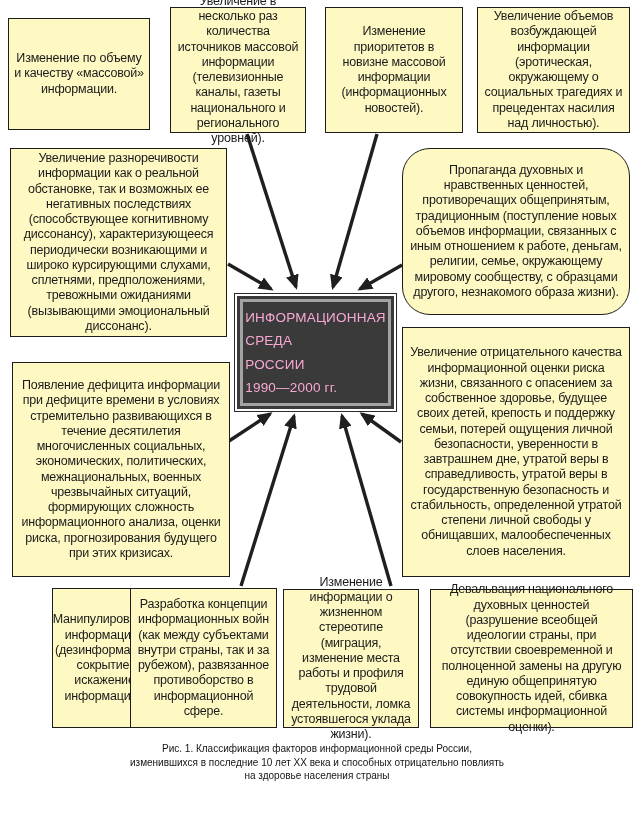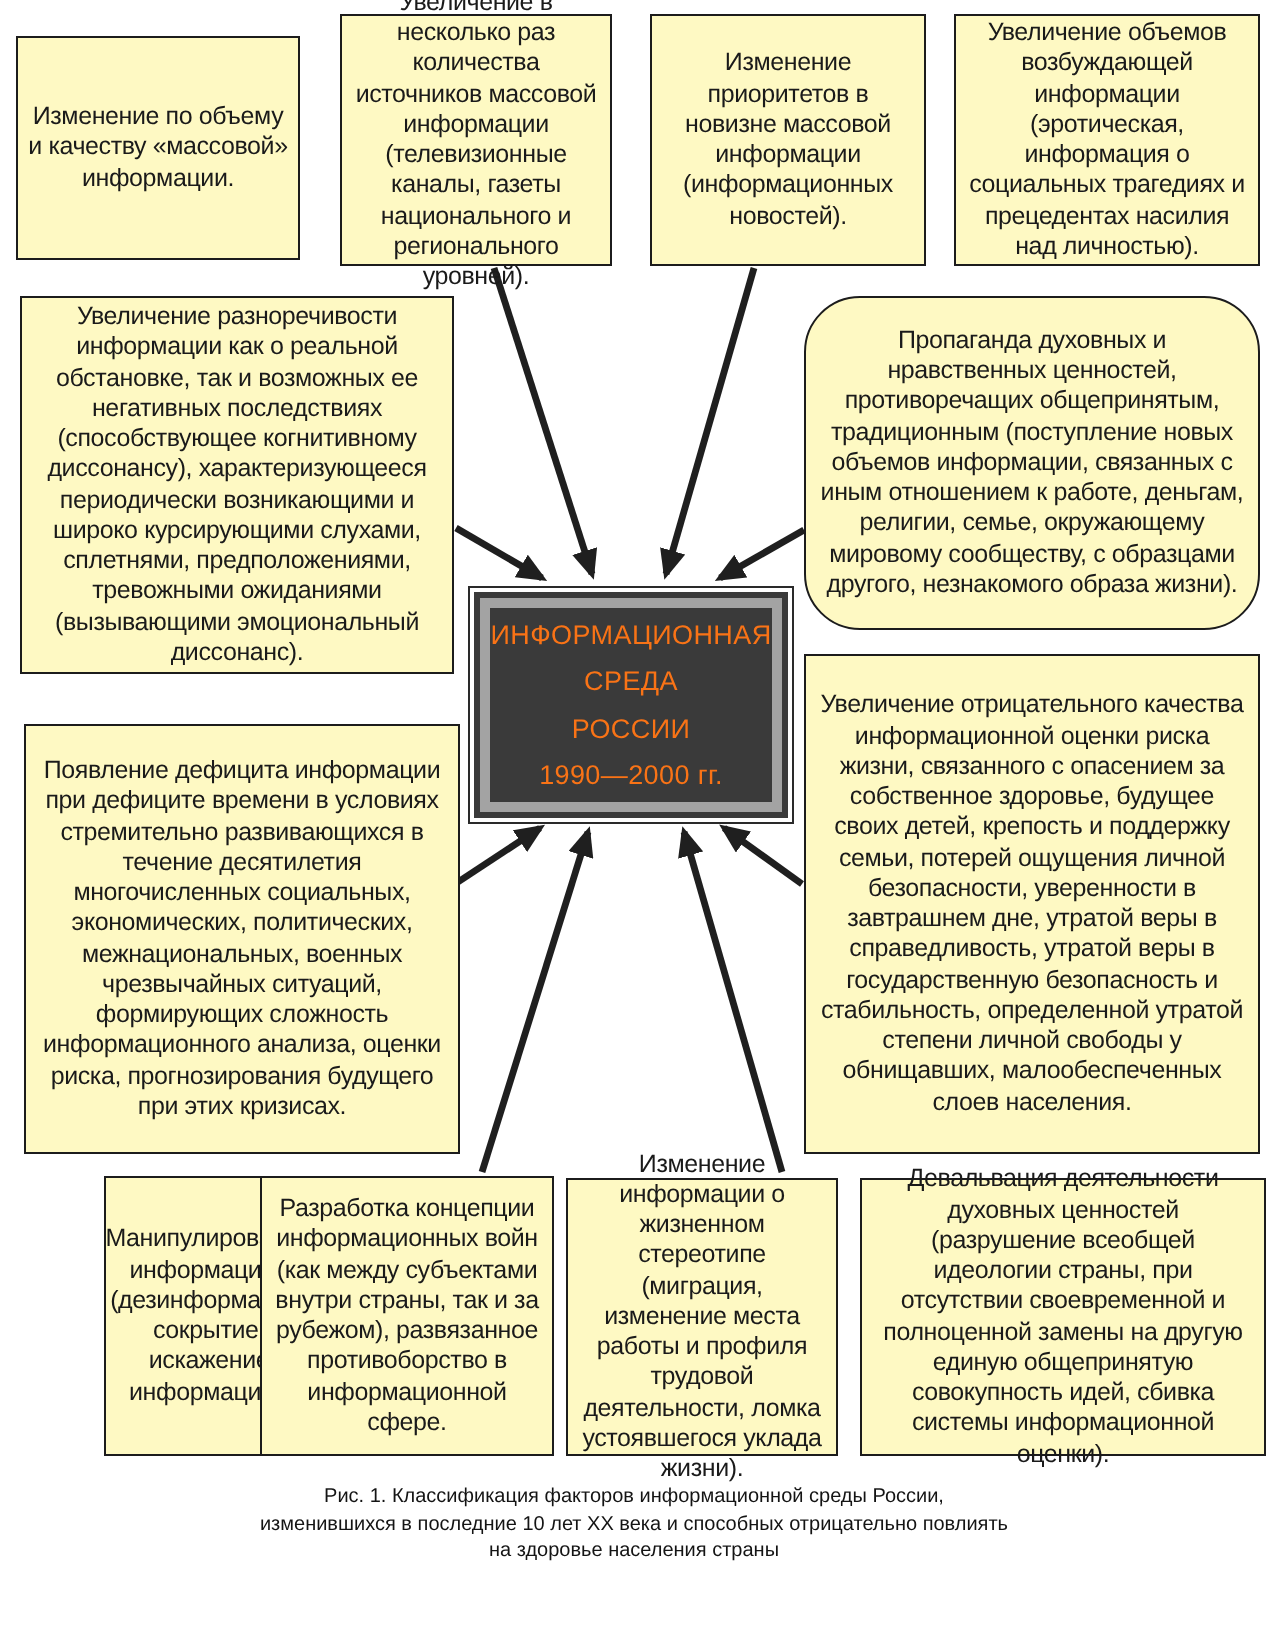--- a/index.html
+++ b/index.html
@@ -12,22 +12,22 @@
     display:flex;align-items:center;justify-content:center;text-align:center;
     padding:4px 5px;font-size:12.5px;line-height:1.22;letter-spacing:-0.2px;
   }
   .arrows{position:absolute;left:0;top:0;width:634px;height:814px;pointer-events:none;}
   .center-outer{
     position:absolute;left:234px;top:293px;width:163px;height:119px;
     box-sizing:border-box;border:1.5px solid #2a2a2a;background:#fff;padding:2px;
   }
   .center-mid{width:100%;height:100%;box-sizing:border-box;background:#3a3a3a;padding:3px;}
   .center-core{
-    width:100%;height:100%;box-sizing:border-box;border:5px solid #a3a3a3;background:#3a3a3a;
-    color:#f97316;display:flex;align-items:center;justify-content:center;text-align:center;
+    width:100%;height:100%;box-sizing:border-box;border:3px solid #a3a3a3;background:#3a3a3a;
+    color:#f9a8d4;display:flex;align-items:center;justify-content:center;
     white-space:pre-line;font-size:13.5px;line-height:1.72;letter-spacing:0.2px;
   }
   .caption{
     position:absolute;left:0;top:742px;width:634px;text-align:center;
     white-space:pre-line;font-size:10px;line-height:1.36;color:#141414;
   }
 </style>
 </head>
 <body>
 
@@ -47,39 +47,39 @@
       <line x1="229" y1="441" x2="270" y2="414" marker-end="url(#ah)"></line>
       <line x1="401" y1="442" x2="362" y2="414" marker-end="url(#ah)"></line>
       <line x1="241" y1="586" x2="294" y2="416" marker-end="url(#ah)"></line>
       <line x1="391" y1="586" x2="342" y2="416" marker-end="url(#ah)"></line>
     </g>
   </svg>
 
   <div class="box" style="left:8px;top:18px;width:142px;height:112px;">Изменение по объему и качеству «массовой» информации.</div>
   <div class="box" style="left:170px;top:7px;width:136px;height:126px;">Увеличение в несколько раз количества источников массовой информации (телевизионные каналы, газеты национального и регионального уровней).</div>
   <div class="box" style="left:325px;top:7px;width:138px;height:126px;">Изменение приоритетов в новизне массовой информации (информационных новостей).</div>
-  <div class="box" style="left:477px;top:7px;width:153px;height:126px;">Увеличение объемов возбуждающей информации (эротическая, информация о социальных трагедиях и прецедентах насилия над личностью).</div>
+  <div class="box" style="left:477px;top:7px;width:153px;height:126px;">Увеличение объемов возбуждающей информации (эротическая, окружающему о социальных трагедиях и прецедентах насилия над личностью).</div>
 
   <div class="box" style="left:10px;top:148px;width:217px;height:189px;">Увеличение разноречивости информации как о реальной обстановке, так и возможных ее негативных последствиях (способствующее когнитивному диссонансу), характеризующееся периодически возникающими и широко курсирующими слухами, сплетнями, предположениями, тревожными ожиданиями (вызывающими эмоциональный диссонанс).</div>
   <div class="box" style="left:12px;top:362px;width:218px;height:215px;">Появление дефицита информации при дефиците времени в условиях стремительно развивающихся в течение десятилетия многочисленных социальных, экономических, политических, межнациональных, военных чрезвычайных ситуаций, формирующих сложность информационного анализа, оценки риска, прогнозирования будущего при этих кризисах.</div>
 
   <div class="box" style="left:402px;top:148px;width:228px;height:167px;border-radius:28px;">Пропаганда духовных и нравственных ценностей, противоречащих общепринятым, традиционным (поступление новых объемов информации, связанных с иным отношением к работе, деньгам, религии, семье, окружающему мировому сообществу, с образцами другого, незнакомого образа жизни).</div>
   <div class="box" style="left:402px;top:327px;width:228px;height:250px;">Увеличение отрицательного качества информационной оценки риска жизни, связанного с опасением за собственное здоровье, будущее своих детей, крепость и поддержку семьи, потерей ощущения личной безопасности, уверенности в завтрашнем дне, утратой веры в справедливость, утратой веры в государственную безопасность и стабильность, определенной утратой степени личной свободы у обнищавших, малообеспеченных слоев населения.</div>
 
   <div class="center-outer">
     <div class="center-mid">
       <div class="center-core">ИНФОРМАЦИОННАЯ
 СРЕДА
 РОССИИ
 1990—2000 гг.</div>
     </div>
   </div>
 
   <div class="box" style="left:12px;top:588px;width:105px;height:140px;margin-left:40px;">Манипулирование информацией (дезинформация, сокрытие, искажение информации).</div>
   <div class="box" style="left:130px;top:588px;width:147px;height:140px;">Разработка концепции информационных войн (как между субъектами внутри страны, так и за рубежом), развязанное противоборство в информационной сфере.</div>
   <div class="box" style="left:283px;top:589px;width:136px;height:139px;">Изменение информации о жизненном стереотипе (миграция, изменение места работы и профиля трудовой деятельности, ломка устоявшегося уклада жизни).</div>
-  <div class="box" style="left:430px;top:589px;width:203px;height:139px;">Девальвация деятельности духовных ценностей (разрушение всеобщей идеологии страны, при отсутствии своевременной и полноценной замены на другую единую общепринятую совокупность идей, сбивка системы информационной оценки).</div>
+  <div class="box" style="left:430px;top:589px;width:203px;height:139px;">Девальвация национального духовных ценностей (разрушение всеобщей идеологии страны, при отсутствии своевременной и полноценной замены на другую единую общепринятую совокупность идей, сбивка системы информационной оценки).</div>
 
   <div class="caption">Рис. 1. Классификация факторов информационной среды России,
 изменившихся в последние 10 лет XX века и способных отрицательно повлиять
 на здоровье населения страны</div>
 
 </div>
 
 </body></html>

